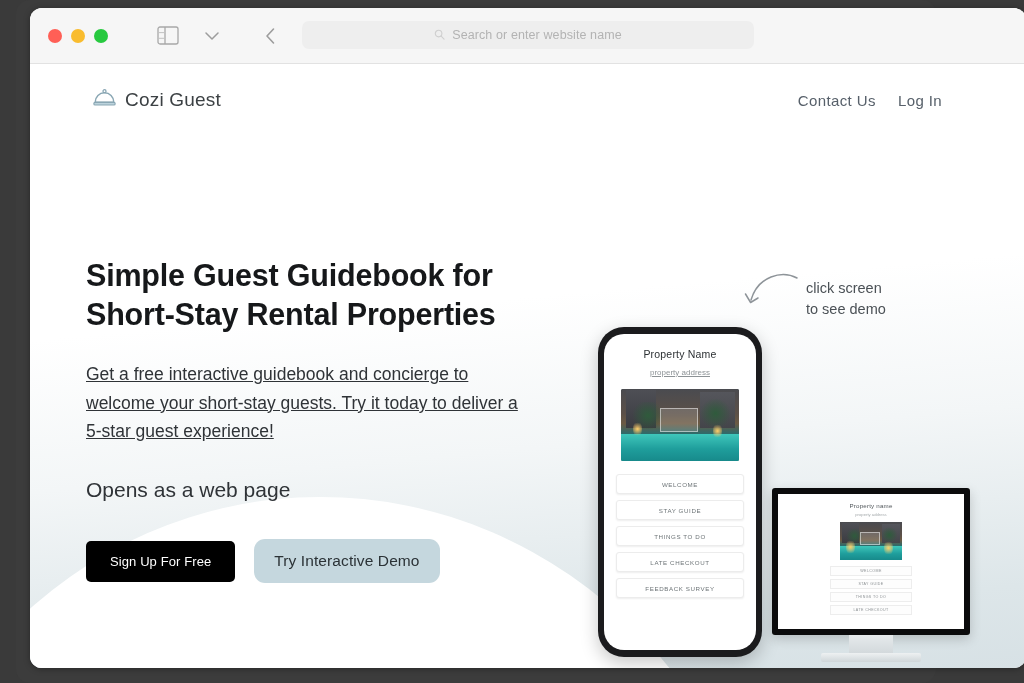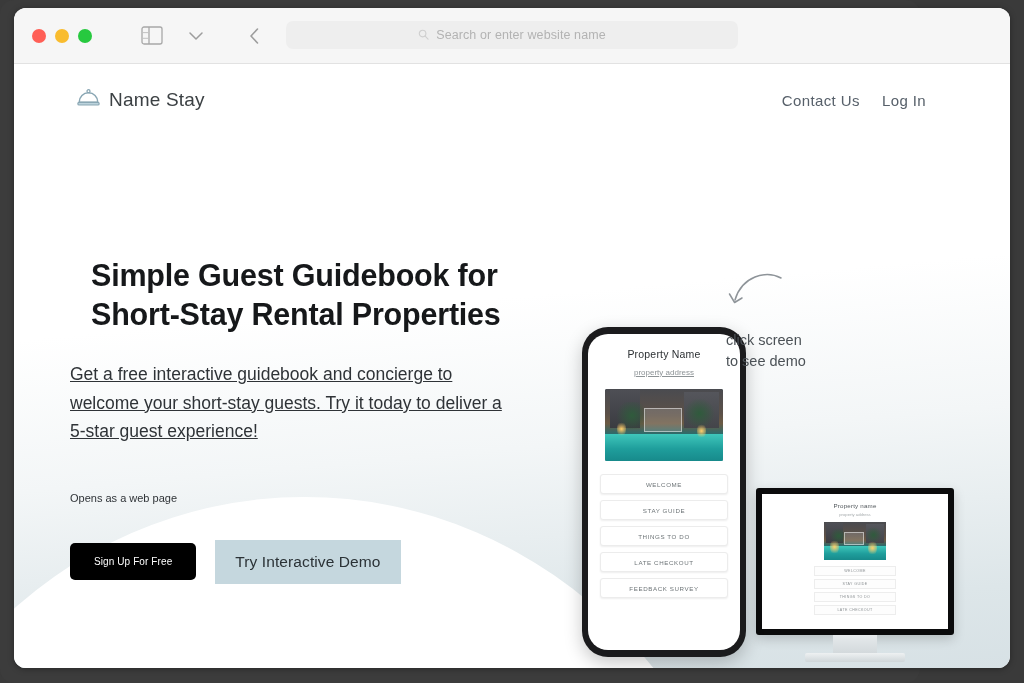--- a/index.html
+++ b/index.html
@@ -8,21 +8,21 @@
     width: 1024px;
     height: 683px;
     overflow: hidden;
     background: #3a3a3a;
     font-family: "Liberation Sans", sans-serif;
   }
 
   
   #window-frame {
     position: absolute;
-    left: 0; top: 0;
+    left: 16px; top: 0;
     width: 920px; height: 683px;
     background: #3c3c3c;
     border-radius: 14px;
   }
 
   #browser-window {
     position: absolute;
     left: 14px; top: 8px;
     width: 996px; height: 660px;
     background: #ffffff;
@@ -154,75 +154,73 @@
     top: 192px;
     width: 470px;
     z-index: 4;
   }
   #hero-title {
     font-size: 30.5px;
     line-height: 1.27;
     font-weight: bold;
     color: #16181a;
     letter-spacing: -0.2px;
-    margin-left: 21px;
   }
   #hero-subtitle {
     margin-top: 27px;
     font-size: 17.5px;
     line-height: 1.62;
     color: #2f3337;
     width: 440px;
     text-decoration: underline;
   }
   #hero-note {
-    margin-top: 44px;
-    font-size: 11px;
+    margin-top: 28px;
+    font-size: 21px;
     line-height: 1.55;
     color: #2f3337;
   }
   #hero-buttons {
     margin-top: 33px;
     display: flex;
     align-items: center;
     gap: 19px;
   }
   #btn-signup {
     background: #000000;
     color: #ffffff;
-    font-size: 10px;
+    font-size: 13px;
     padding: 13px 24px;
     border: none;
     border-radius: 5px;
     cursor: pointer;
     letter-spacing: 0.1px;
     font-family: "Liberation Sans", sans-serif;
   }
   #btn-demo {
     background: #c5d7de;
     color: #2b3236;
     font-size: 15.5px;
     padding: 13px 20px;
     border: none;
-    border-radius: 0;
+    border-radius: 11px;
     cursor: pointer;
     letter-spacing: 0.1px;
     font-family: "Liberation Sans", sans-serif;
   }
 
   
   #callout {
     position: absolute;
     left: 712px;
     top: 208px;
     display: flex;
     align-items: flex-start;
     gap: 6px;
     z-index: 6;
-    flex-direction: column;
   }
   #callout-text {
     font-size: 14.5px;
     line-height: 1.42;
     color: #4b5156;
     margin-top: 6px;
     white-space: pre-line;
   }
 
   
@@ -457,21 +455,21 @@
 
       <div id="site-header">
         <div id="brand">
           <span>
             <svg width="25" height="24" viewBox="0 0 25 24">
               <circle cx="12.5" cy="5.2" r="1.5" fill="none" stroke="#8aa7b4" stroke-width="1.3"></circle>
               <path d="M3.2 16.2 C3.2 10.8 7.4 6.8 12.5 6.8 C17.6 6.8 21.8 10.8 21.8 16.2 Z" fill="none" stroke="#8aa7b4" stroke-width="1.5" stroke-linejoin="round"></path>
               <rect x="1.8" y="16.4" width="21.4" height="2.6" rx="1.3" fill="#bcd3dc" stroke="#8aa7b4" stroke-width="1.1"></rect>
             </svg>
           </span>
-          <span class="brand-text">Name Stay</span>
+          <span class="brand-text">Cozi Guest</span>
         </div>
 
         <nav id="site-nav">
           <span class="nav-link">Contact Us</span>
           <span class="nav-link">Log In</span>
         </nav>
       </div>
 
       <div id="hero-left">
         <h1 id="hero-title">Simple Guest Guidebook for Short-Stay Rental Properties</h1>

